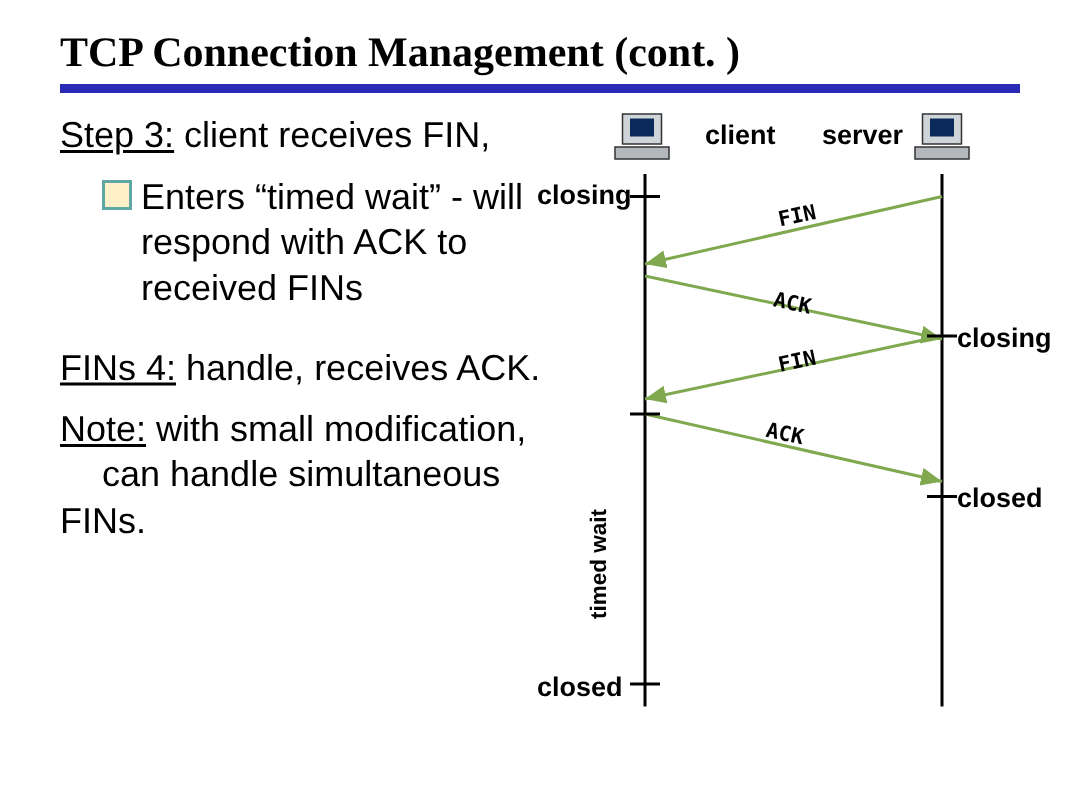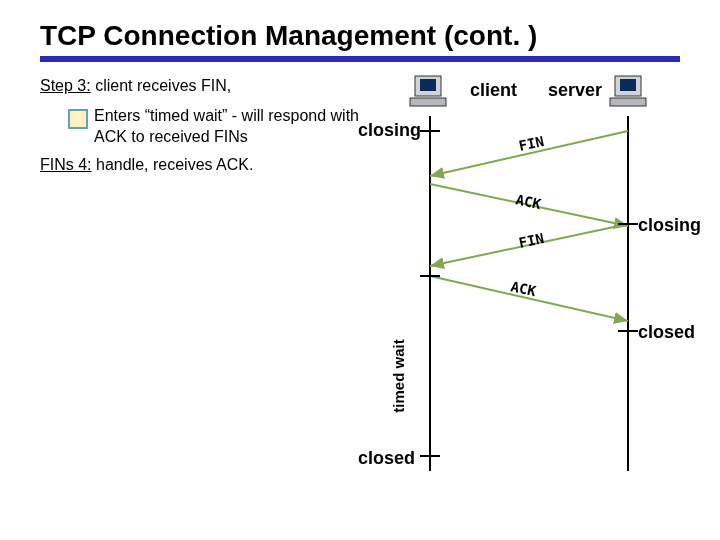--- a/index.html
+++ b/index.html
@@ -5,33 +5,33 @@
   html,body{margin:0;padding:0}
   body{
     width:720px;height:540px;
     font-family:"Trebuchet MS",Arial,sans-serif;
     background:#fff;color:#000;
     position:relative;
     box-sizing:border-box;
     padding:20px 30px 30px 40px;
   }
   .title{
-    font-family:Liberation Sans, sans-serif;
+    font-family:Liberation Serif, serif;
     font-weight:900;
     font-size:28px;
     margin:0 0 4px 0;
   }
   .rule{
     height:6px;background:#2a2ab8;margin-bottom:14px;width:640px;
   }
   .content{display:flex}
-  .left{width:340px;font-size:16px;line-height:1.28}
+  .left{width:340px;font-size:24px;line-height:1.28}
   .left p{margin:0 0 10px 0}
   .ul{text-decoration:underline}
-  .bullet-row{display:flex;padding-left:28px;margin-bottom:8px}
+  .bullet-row{display:flex;padding-left:28px;margin-bottom:22px}
   .bullet-shape{flex:0 0 16px;height:16px;border:2px solid #5fa6a6;background:#fff0c8;margin-top:3px;margin-right:6px}
   .indent{padding-left:28px}
   .right{position:relative;flex:1}
   svg{overflow:visible}
   .host-label{font:600 18px "Trebuchet MS",sans-serif}
   .msg{font:600 14px monospace}
   .state{font:600 18px "Trebuchet MS",sans-serif}
   .tw{font:700 15px "Trebuchet MS",sans-serif}
 </style>
 </head>
@@ -44,20 +44,24 @@
   <div class="left">
     <p>
       <span class="ul">Step 3:</span><span> client receives FIN,</span><br>
     </p>
     <div class="bullet-row">
       <div class="bullet-shape"></div>
       <div>Enters “timed wait” - will respond with ACK to received FINs</div>
     </div>
     <p>
       <span class="ul">FINs 4:</span><span> handle, receives ACK.</span><br>
+    </p>
+    <p>
+      <span class="ul">Note:</span><span> with small modification,</span><br>
+      <span class="indent">can handle simultaneous FINs.</span>
     </p>
   </div>
 
   <div class="right">
     <svg width="320" height="410">
 
       <g>
         <rect x="45" y="0" width="26" height="20" fill="#cfd4d8" stroke="#333"></rect>
         <rect x="50" y="3" width="16" height="12" fill="#0a2a5a"></rect>
         <rect x="40" y="22" width="36" height="8" fill="#b4b8bc" stroke="#333"></rect>

